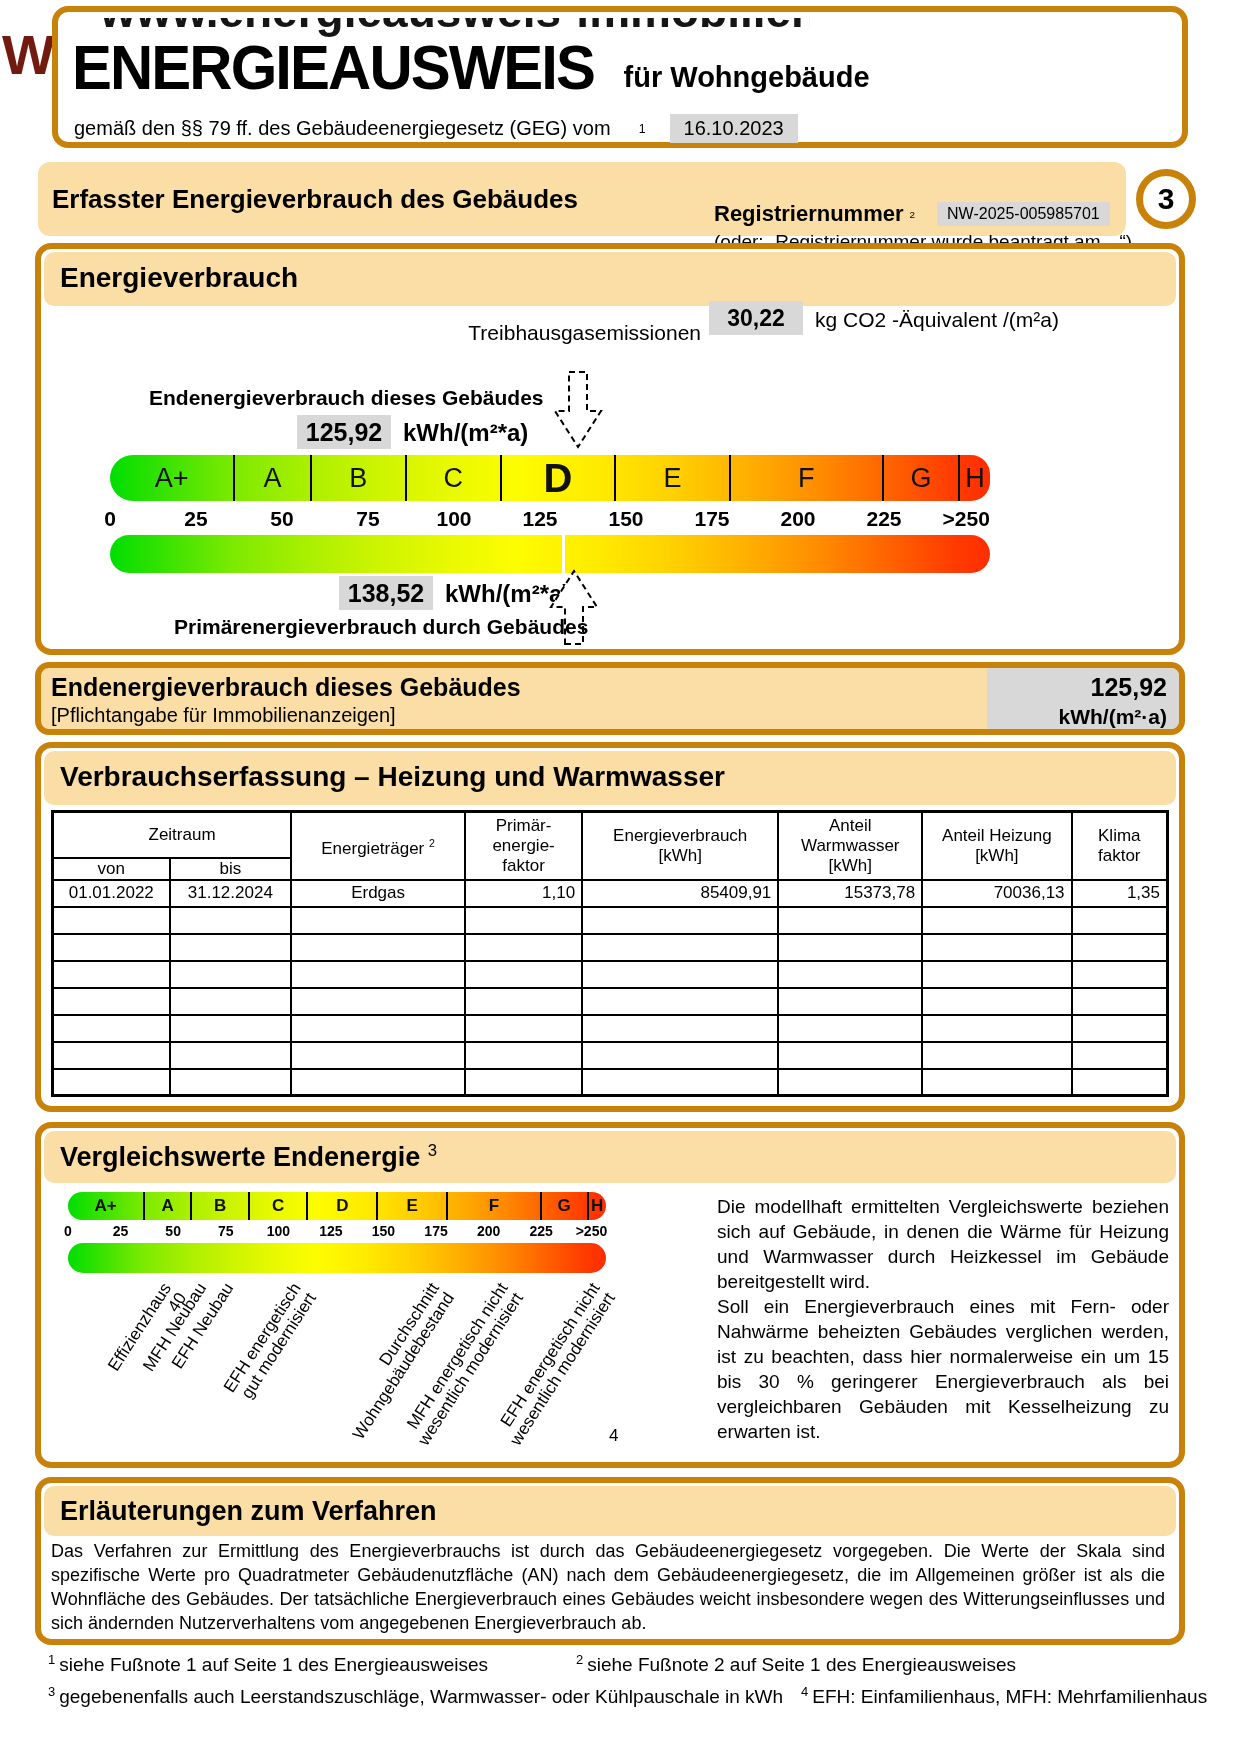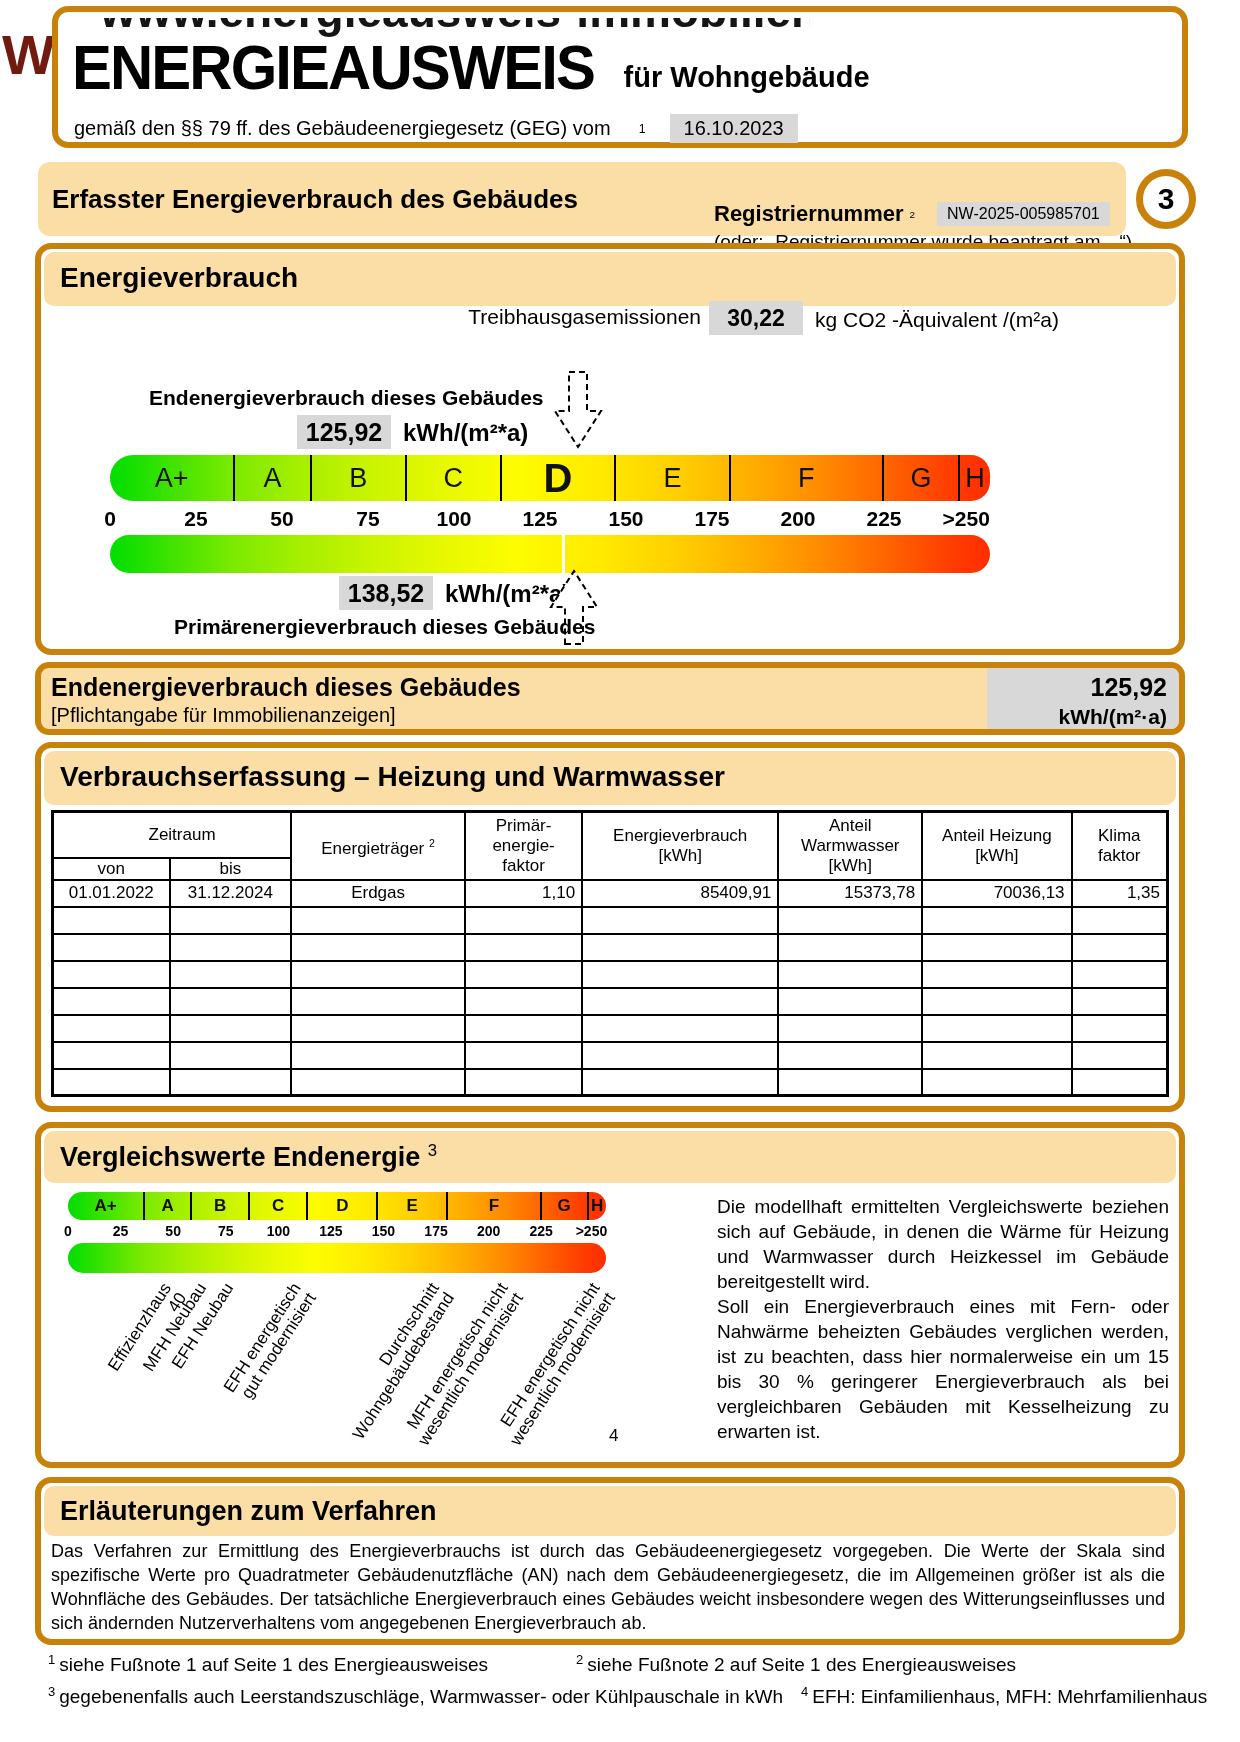--- a/index.html
+++ b/index.html
@@ -36,21 +36,21 @@
   #section-bar .sec-title{position:absolute;left:14px;top:22px;font-size:26px;font-weight:700;}
   .reg-col{position:absolute;left:676px;top:6px;width:410px;margin-top:33px;}
   .reg-row1{display:flex;align-items:center;}
   .reg-label{font-size:22px;font-weight:700;}
   .reg-num{background:var(--gray);padding:3px 10px;font-size:16px;margin-left:22px;}
   .reg-alt{font-size:19px;margin-top:4px;white-space:nowrap;}
   #page-circle{left:1136px;top:169px;width:60px;height:60px;border:7px solid var(--orange);border-radius:50%;background:#fff;display:flex;align-items:center;justify-content:center;font-size:30px;font-weight:700;}
 
   
   #consumption-box{left:35px;top:243px;width:1150px;height:412px;}
-  .ghg-label{left:280px;top:56px;width:380px;text-align:right;font-size:21px;}
+  .ghg-label{left:280px;top:72px;width:380px;text-align:right;font-size:21px;}
   .ghg-box{left:668px;top:52px;width:94px;height:34px;background:var(--gray);display:flex;align-items:center;justify-content:center;font-size:23px;font-weight:700;}
   .ghg-unit{left:774px;top:59px;font-size:21px;}
   .final-label{left:108px;top:137px;font-size:21px;font-weight:700;}
   .value-chip{position:absolute;width:94px;height:34px;background:var(--gray);display:flex;align-items:center;justify-content:center;font-size:25px;font-weight:700;}
   .value-unit{position:absolute;font-size:24px;font-weight:700;}
   #final-chip{left:256px;top:166px;}
   #final-unit{left:362px;top:170px;}
   #primary-chip{left:298px;top:327px;}
   #primary-unit{left:404px;top:331px;}
   .primary-label{left:133px;top:366px;font-size:21px;font-weight:700;}
@@ -214,21 +214,21 @@
         <span class="white-mark"></span>
       </div>
 
     <div class="value-chip" id="primary-chip">138,52</div>
     <div class="value-unit" id="primary-unit">kWh/(m²*a)</div>
     <div class="abs" id="arrow-up">
       <svg width="50" height="76" viewBox="0 0 50 76">
           <path d="M16 75 H34 V38 H48 L25 2 L2 38 H16 Z" fill="#ffffff" stroke="#000" stroke-width="2" stroke-dasharray="6 4"></path>
         </svg>
     </div>
-    <div class="abs primary-label">Primärenergieverbrauch dieses Gebäudes</div>
+    <div class="abs primary-label">Primärenergieverbrauch durch Gebäudes</div>
   </div>
 
   <div class="obox" id="final-box" style="background:var(--peach);">
     <div class="fb-title">Endenergieverbrauch dieses Gebäudes</div>
     <div class="fb-sub">[Pflichtangabe für Immobilienanzeigen]</div>
     <div class="fb-value-panel">
       <div class="fb-value">125,92</div>
       <div class="fb-unit">kWh/(m²·a)</div>
     </div>
   </div>

